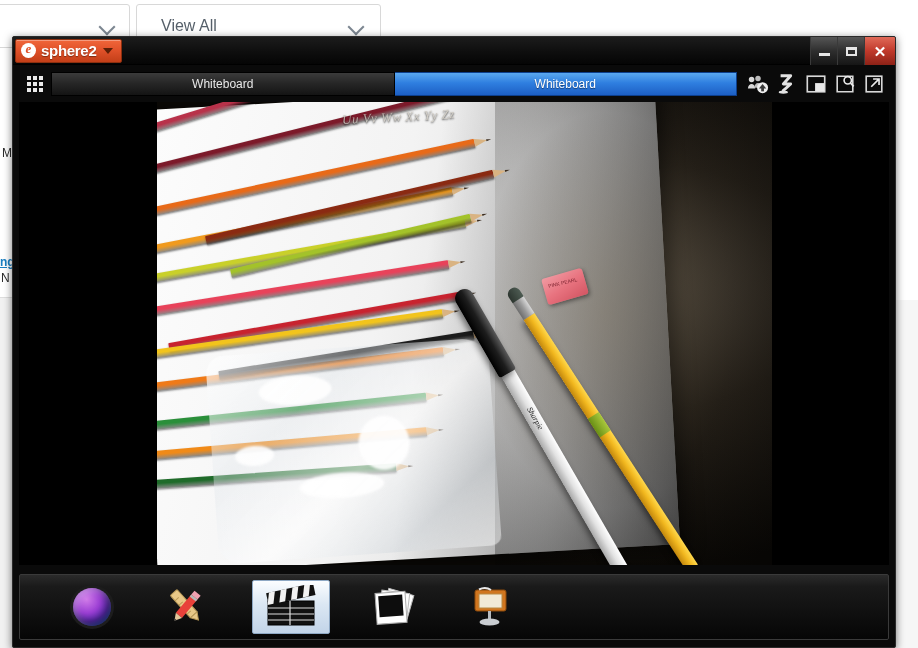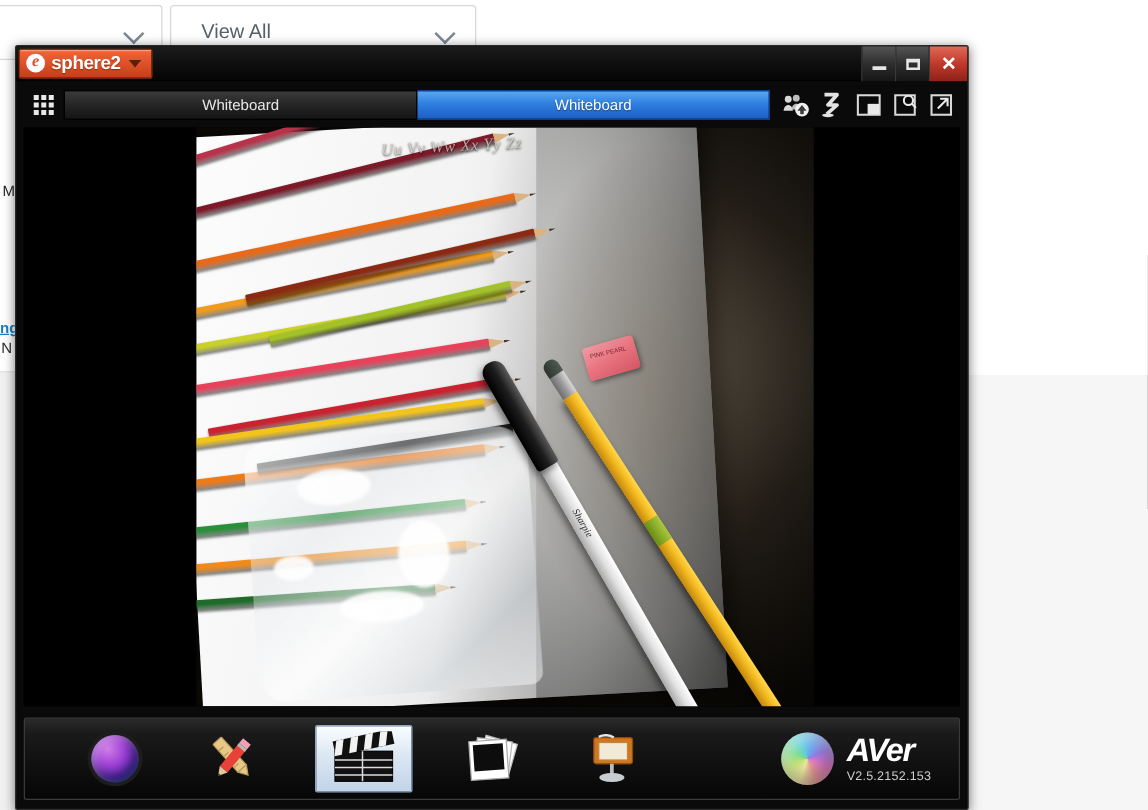--- a/index.html
+++ b/index.html
@@ -56,21 +56,21 @@
   }
   #bg-lower {
     position: absolute; left: 0; top: 298px; width: 30px; bottom: 0;
     background: #f1f1f1;
   }
 
   
   #app-window {
     position: absolute;
     left: 12px; top: 36px;
-    width: 763px; height: 612px;
+    width: 884px; height: 612px;
     background: #0a0a0a;
     border: 1px solid #2a2a2a;
     border-radius: 2px;
     box-shadow: 0 2px 9px rgba(0,0,0,.55);
     overflow: hidden;
   }
 
   
   #titlebar {
     position: relative;
@@ -626,22 +626,15 @@
         <svg width="48" height="46" viewBox="0 0 48 46">
           <rect x="9" y="6" width="31" height="21" rx="2" fill="#d1761f" stroke="#8c4a0c"></rect>
           <rect x="13" y="10" width="23" height="14" fill="#f2ead6" stroke="#b98a45"></rect>
           <path d="M13 5.5c4-2 9-1.5 12 .5" fill="none" stroke="#e8e8e8" stroke-width="2"></path>
           <rect x="22" y="27" width="3" height="9" fill="#b8bcc0"></rect>
           <ellipse cx="23.5" cy="38" rx="10" ry="3.6" fill="#c9cdd1"></ellipse>
         </svg>
       </div>
     </div>
 
-    <div id="dock-right">
-      <span id="color-orb"></span>
-      <div id="aver-block">
-        <span id="aver-logo">AVer</span>
-        <span id="aver-ver">V2.5.2152.153</span>
-      </div>
-    </div>
   </div>
 
 </div>
 
 </body></html>

